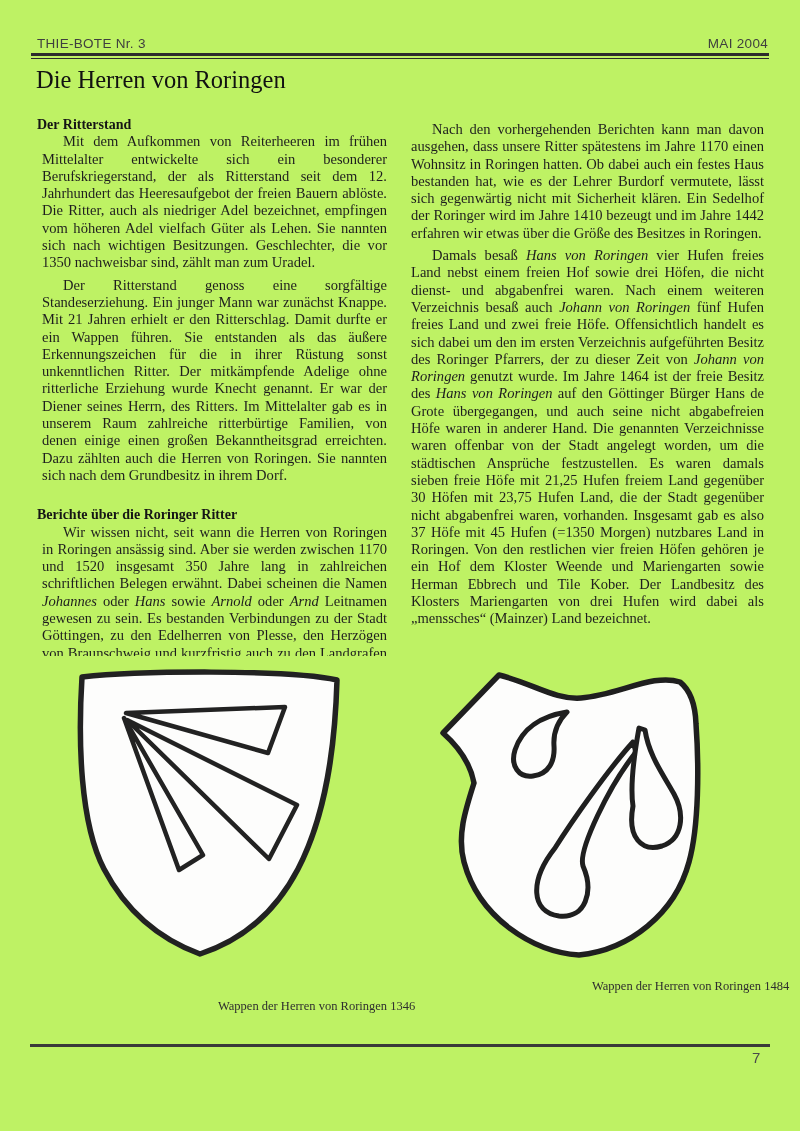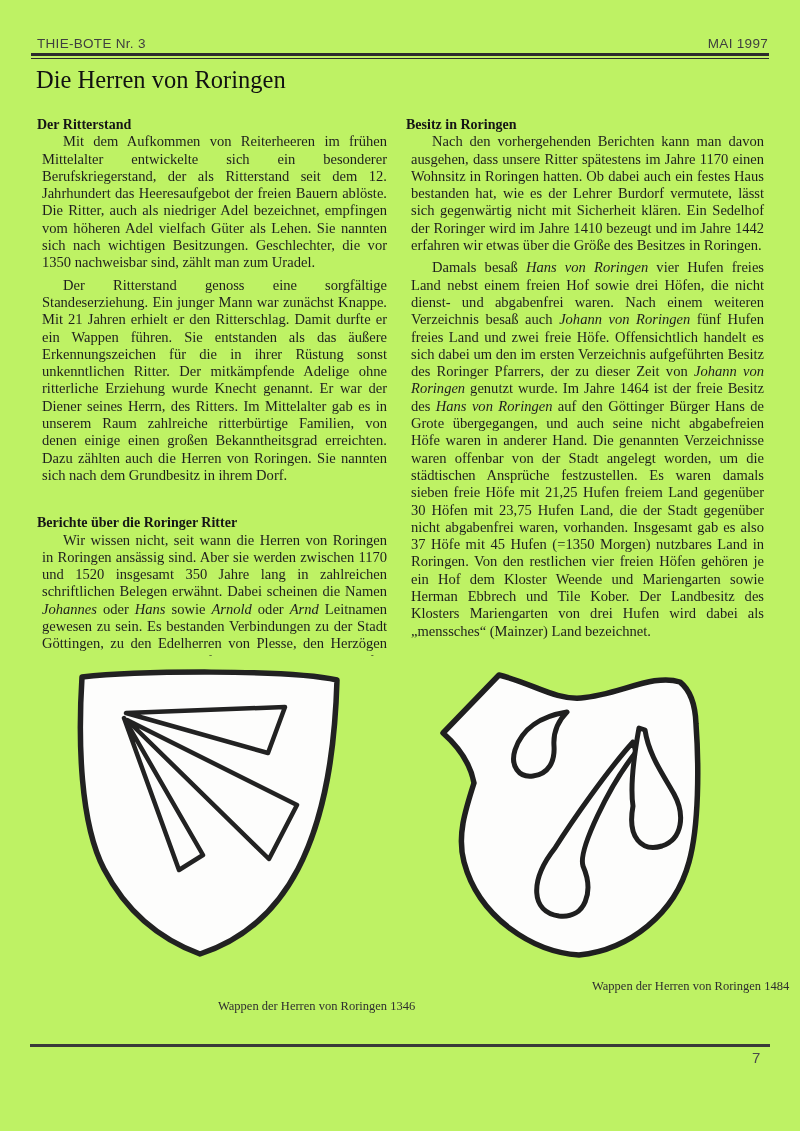--- a/index.html
+++ b/index.html
@@ -27,21 +27,21 @@
     position:absolute; top:116px; left:37px; width:732px; height:540px;
     display:flex; gap:14px; overflow:hidden;
   }
   .col-left  { width:355px; }
   .col-right { width:363px; }
   .section-heading {
     margin:0; padding:0; font-size:14px; font-weight:bold; color:#151515;
     line-height:17.3px;
   }
   .section-heading + .body-par { margin-top:0; }
-  h3.section-heading:not(:first-child) { margin-top:30px; }
+  h3.section-heading:not(:first-child) { margin-top:22px; }
   .body-par {
     margin:5px; font-size:14.55px; line-height:17.3px;
     text-align:justify; text-indent:21px; color:#1e1e1e;
   }
   .body-par em { font-style:italic; }
   .figure-svg { position:absolute; }
   .figure-caption {
     position:absolute; font-size:12.5px; color:#2e2e2e; white-space:nowrap;
   }
   .footer-rule {
@@ -54,36 +54,35 @@
     font-size:15px; color:#4a4a4a;
   }
 </style>
 </head>
 <body>
 
 <div class="page">
 
   <div class="header-row">
     <span>THIE-BOTE Nr. 3</span>
-    <span>MAI 1997</span>
+    <span>MAI 2004</span>
   </div>
   <div class="rule-double"></div>
 
   <h1 class="article-title">Die Herren von Roringen</h1>
 
   <div class="content">
     <div class="col-left">
         <h3 class="section-heading">Der Ritterstand</h3>
         <p class="body-par"><span>Mit dem Aufkommen von Reiterheeren im frühen Mittelalter entwickelte sich ein besonderer Berufskriegerstand, der als Ritterstand seit dem 12. Jahrhundert das Heeresaufgebot der freien Bauern ablöste. Die Ritter, auch als niedriger Adel bezeichnet, empfingen vom höheren Adel vielfach Güter als Lehen. Sie nannten sich nach wichtigen Besitzungen. Geschlechter, die vor 1350 nachweisbar sind, zählt man zum Uradel.</span></p>
         <p class="body-par"><span>Der Ritterstand genoss eine sorgfältige Standeserziehung. Ein junger Mann war zunächst Knappe. Mit 21 Jahren erhielt er den Ritterschlag. Damit durfte er ein Wappen führen. Sie entstanden als das äußere Erkennungszeichen für die in ihrer Rüstung sonst unkenntlichen Ritter. Der mitkämpfende Adelige ohne ritterliche Erziehung wurde Knecht genannt. Er war der Diener seines Herrn, des Ritters. Im Mittelalter gab es in unserem Raum zahlreiche ritterbürtige Familien, von denen einige einen großen Bekanntheitsgrad erreichten. Dazu zählten auch die Herren von Roringen. Sie nannten sich nach dem Grundbesitz in ihrem Dorf.</span></p>
         <h3 class="section-heading">Berichte über die Roringer Ritter</h3>
         <p class="body-par"><span>Wir wissen nicht, seit wann die Herren von Roringen in Roringen ansässig sind. Aber sie werden zwischen 1170 und 1520 insgesamt 350 Jahre lang in zahlreichen schriftlichen Belegen erwähnt. Dabei scheinen die Namen </span><em>Johannes</em><span> oder </span><em>Hans</em><span> sowie </span><em>Arnold</em><span> oder </span><em>Arnd</em><span> Leitnamen gewesen zu sein. Es bestanden Verbindungen zu der Stadt Göttingen, zu den Edelherren von Plesse, den Herzögen von Braunschweig und kurzfristig auch zu den Landgrafen von Hessen.</span></p>
       </div>
     <div class="col-right">
-        <h3 class="section-heading">Besitz in Roringen</h3>
         <p class="body-par"><span>Nach den vorhergehenden Berichten kann man davon ausgehen, dass unsere Ritter spätestens im Jahre 1170 einen Wohnsitz in Roringen hatten. Ob dabei auch ein festes Haus bestanden hat, wie es der Lehrer Burdorf vermutete, lässt sich gegenwärtig nicht mit Sicherheit klären. Ein Sedelhof der Roringer wird im Jahre 1410 bezeugt und im Jahre 1442 erfahren wir etwas über die Größe des Besitzes in Roringen.</span></p>
         <p class="body-par"><span>Damals besaß </span><em>Hans von Roringen</em><span> vier Hufen freies Land nebst einem freien Hof sowie drei Höfen, die nicht dienst- und abgabenfrei waren. Nach einem weiteren Verzeichnis besaß auch </span><em>Johann von Roringen</em><span> fünf Hufen freies Land und zwei freie Höfe. Offensichtlich handelt es sich dabei um den im ersten Verzeichnis aufgeführten Besitz des Roringer Pfarrers, der zu dieser Zeit von </span><em>Johann von Roringen</em><span> genutzt wurde. Im Jahre 1464 ist der freie Besitz des </span><em>Hans von Roringen</em><span> auf den Göttinger Bürger Hans de Grote übergegangen, und auch seine nicht abgabefreien Höfe waren in anderer Hand. Die genannten Verzeichnisse waren offenbar von der Stadt angelegt worden, um die städtischen Ansprüche festzustellen. Es waren damals sieben freie Höfe mit 21,25 Hufen freiem Land gegenüber 30 Höfen mit 23,75 Hufen Land, die der Stadt gegenüber nicht abgabenfrei waren, vorhanden. Insgesamt gab es also 37 Höfe mit 45 Hufen (=1350 Morgen) nutzbares Land in Roringen. Von den restlichen vier freien Höfen gehören je ein Hof dem Kloster Weende und Mariengarten sowie Herman Ebbrech und Tile Kober. Der Landbesitz des Klosters Mariengarten von drei Hufen wird dabei als „menssches“ (Mainzer) Land bezeichnet.</span></p>
       </div>
   </div>
 
   <svg class="figure-svg" style="left:50px; top:663px;" width="300" height="300" viewBox="0 0 300 300">
     <g fill="#fdfdfc" stroke="#222222" stroke-linejoin="round" stroke-linecap="round">
       <path d="M32,14 C85,8 238,6 287,17 C285,85 276,152 248,206 C223,254 187,279 150,291 C112,277 77,250 54,206 C30,160 28,78 32,14 Z" stroke-width="5.5"></path>
       <path d="M76,50 L235,44 L218,90 Z" stroke-width="4.5"></path>
       <path d="M77,57 L247,142 L219,196 Z" stroke-width="4.5"></path>

